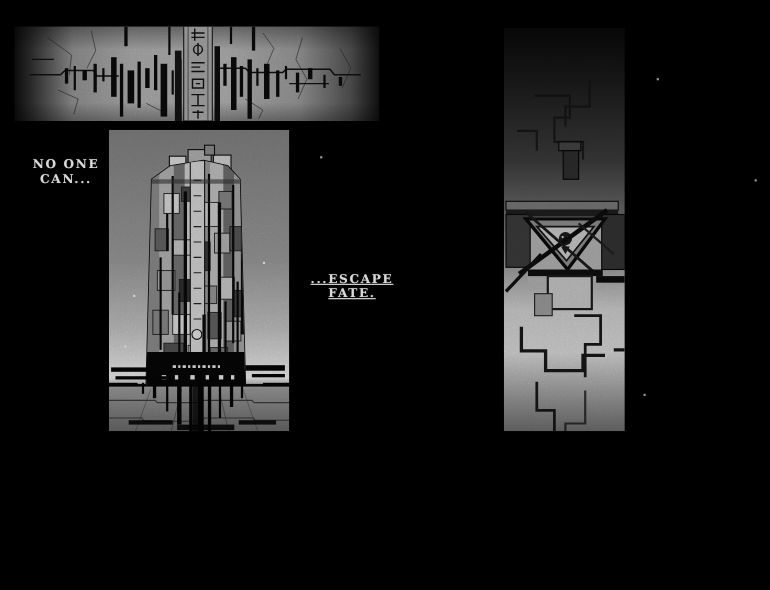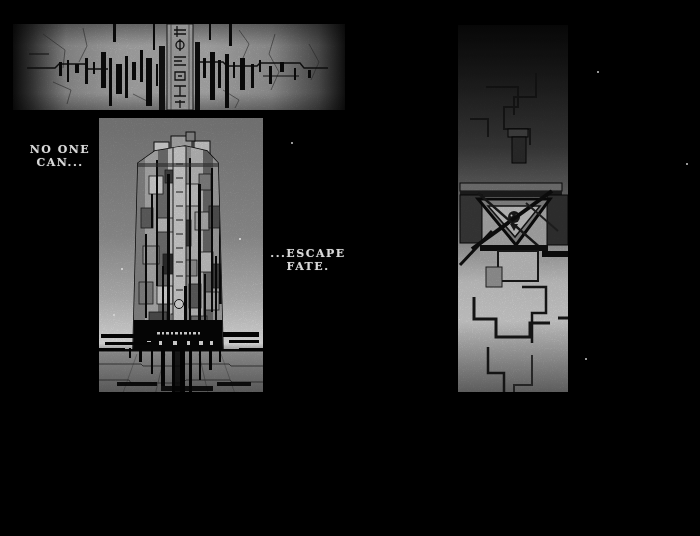--- a/index.html
+++ b/index.html
@@ -6,21 +6,21 @@
   .page{position:relative;width:700px;height:392px;background:#000;overflow:hidden;
         font-family:"DejaVu Serif",serif;}
   .panel{position:absolute;display:block;}
   .panel-top{left:13px;top:24px;}
   .panel-tower{left:99px;top:118px;}
   .panel-seal{left:458px;top:25px;}
   .caption{position:absolute;color:#d9d9d9;font-size:11px;font-weight:700;
            letter-spacing:1.5px;line-height:13px;text-align:center;
            text-shadow:0 0 1px rgba(255,255,255,.3);white-space:nowrap;}
   .caption-1{left:20px;top:143px;width:80px;}
-  .caption-2{left:268px;top:247px;width:80px;}
+  .caption-2{left:280px;top:247px;width:80px;text-decoration:underline;}
   .speck{position:absolute;width:2px;height:2px;background:#c9c9c9;opacity:.75;}
 </style>
 </head>
 <body>
 
 <div class="page">
 
   <svg class="panel panel-top" width="332" height="86" viewBox="0 0 332 86" aria-hidden="true">
     <defs>
       <linearGradient id="tg" x1="0" y1="0" x2="1" y2="0">

